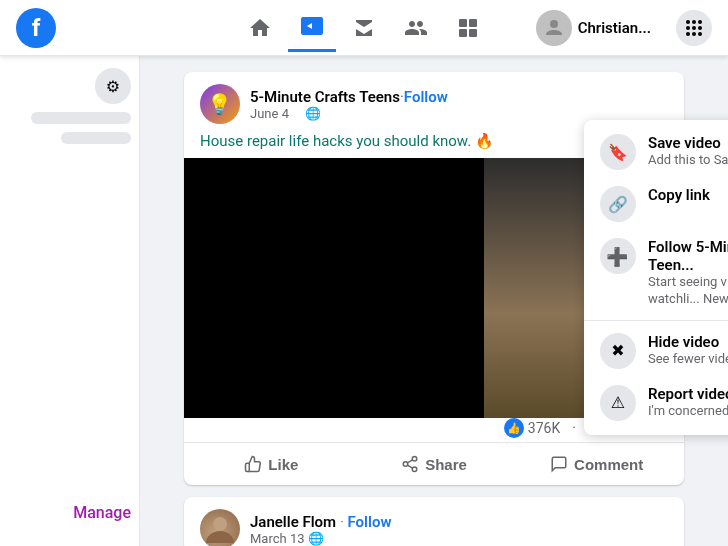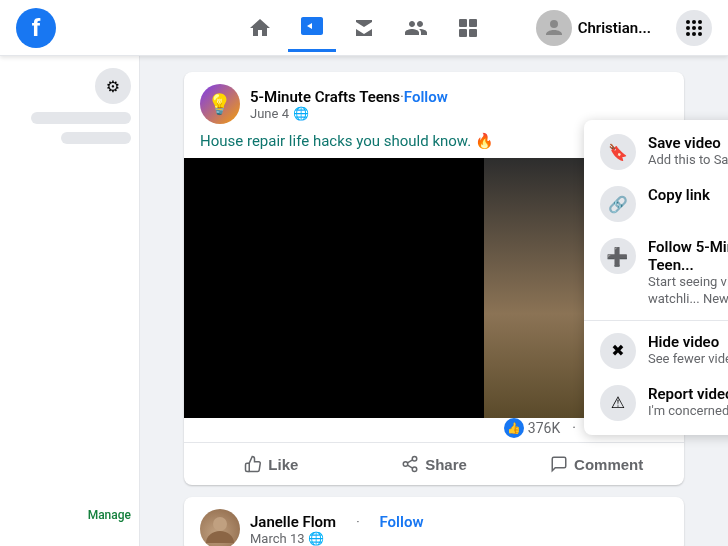--- a/index.html
+++ b/index.html
@@ -123,22 +123,22 @@
       font-size: 16px;
       color: #050505;
     }
     .sidebar-placeholder {
       width: 100px; height: 12px;
       background: #e4e6ea;
       border-radius: 6px;
     }
     .sidebar-placeholder.short { width: 70px; }
     .sidebar-manage {
-      color: #15803d;
-      font-size: 12px;
+      color: #a21caf;
+      font-size: 16px;
       font-weight: 500;
       cursor: pointer;
       margin-top: auto;
       padding-bottom: 12px;
     }
 
     
     .content-area {
       flex: 1;
       overflow-y: auto;
@@ -181,21 +181,21 @@
       color: #1877f2;
       font-size: 15px;
       font-weight: 600;
       cursor: pointer;
     }
     .post-date {
       font-size: 13px;
       color: #65676b;
       display: flex;
       align-items: center;
-      gap: 4px;
+      gap: 16px;
     }
     .post-title {
       padding: 8px 16px;
       font-size: 15px;
       color: #0f766e;
     }
     .post-image {
       width: 100%;
       height: 260px;
       background: #000;
@@ -326,21 +326,21 @@
       font-size: 20px;
       flex-shrink: 0;
     }
     .preview-meta { flex: 1; }
     .preview-author {
       font-size: 15px;
       font-weight: 600;
       color: #050505;
       display: flex;
       align-items: center;
-      gap: 20px;
+      gap: 4px;
     }
     .preview-date {
       font-size: 13px;
       color: #65676b;
       display: flex;
       align-items: center;
       gap: 4px;
     }
   </style>
 </head>

